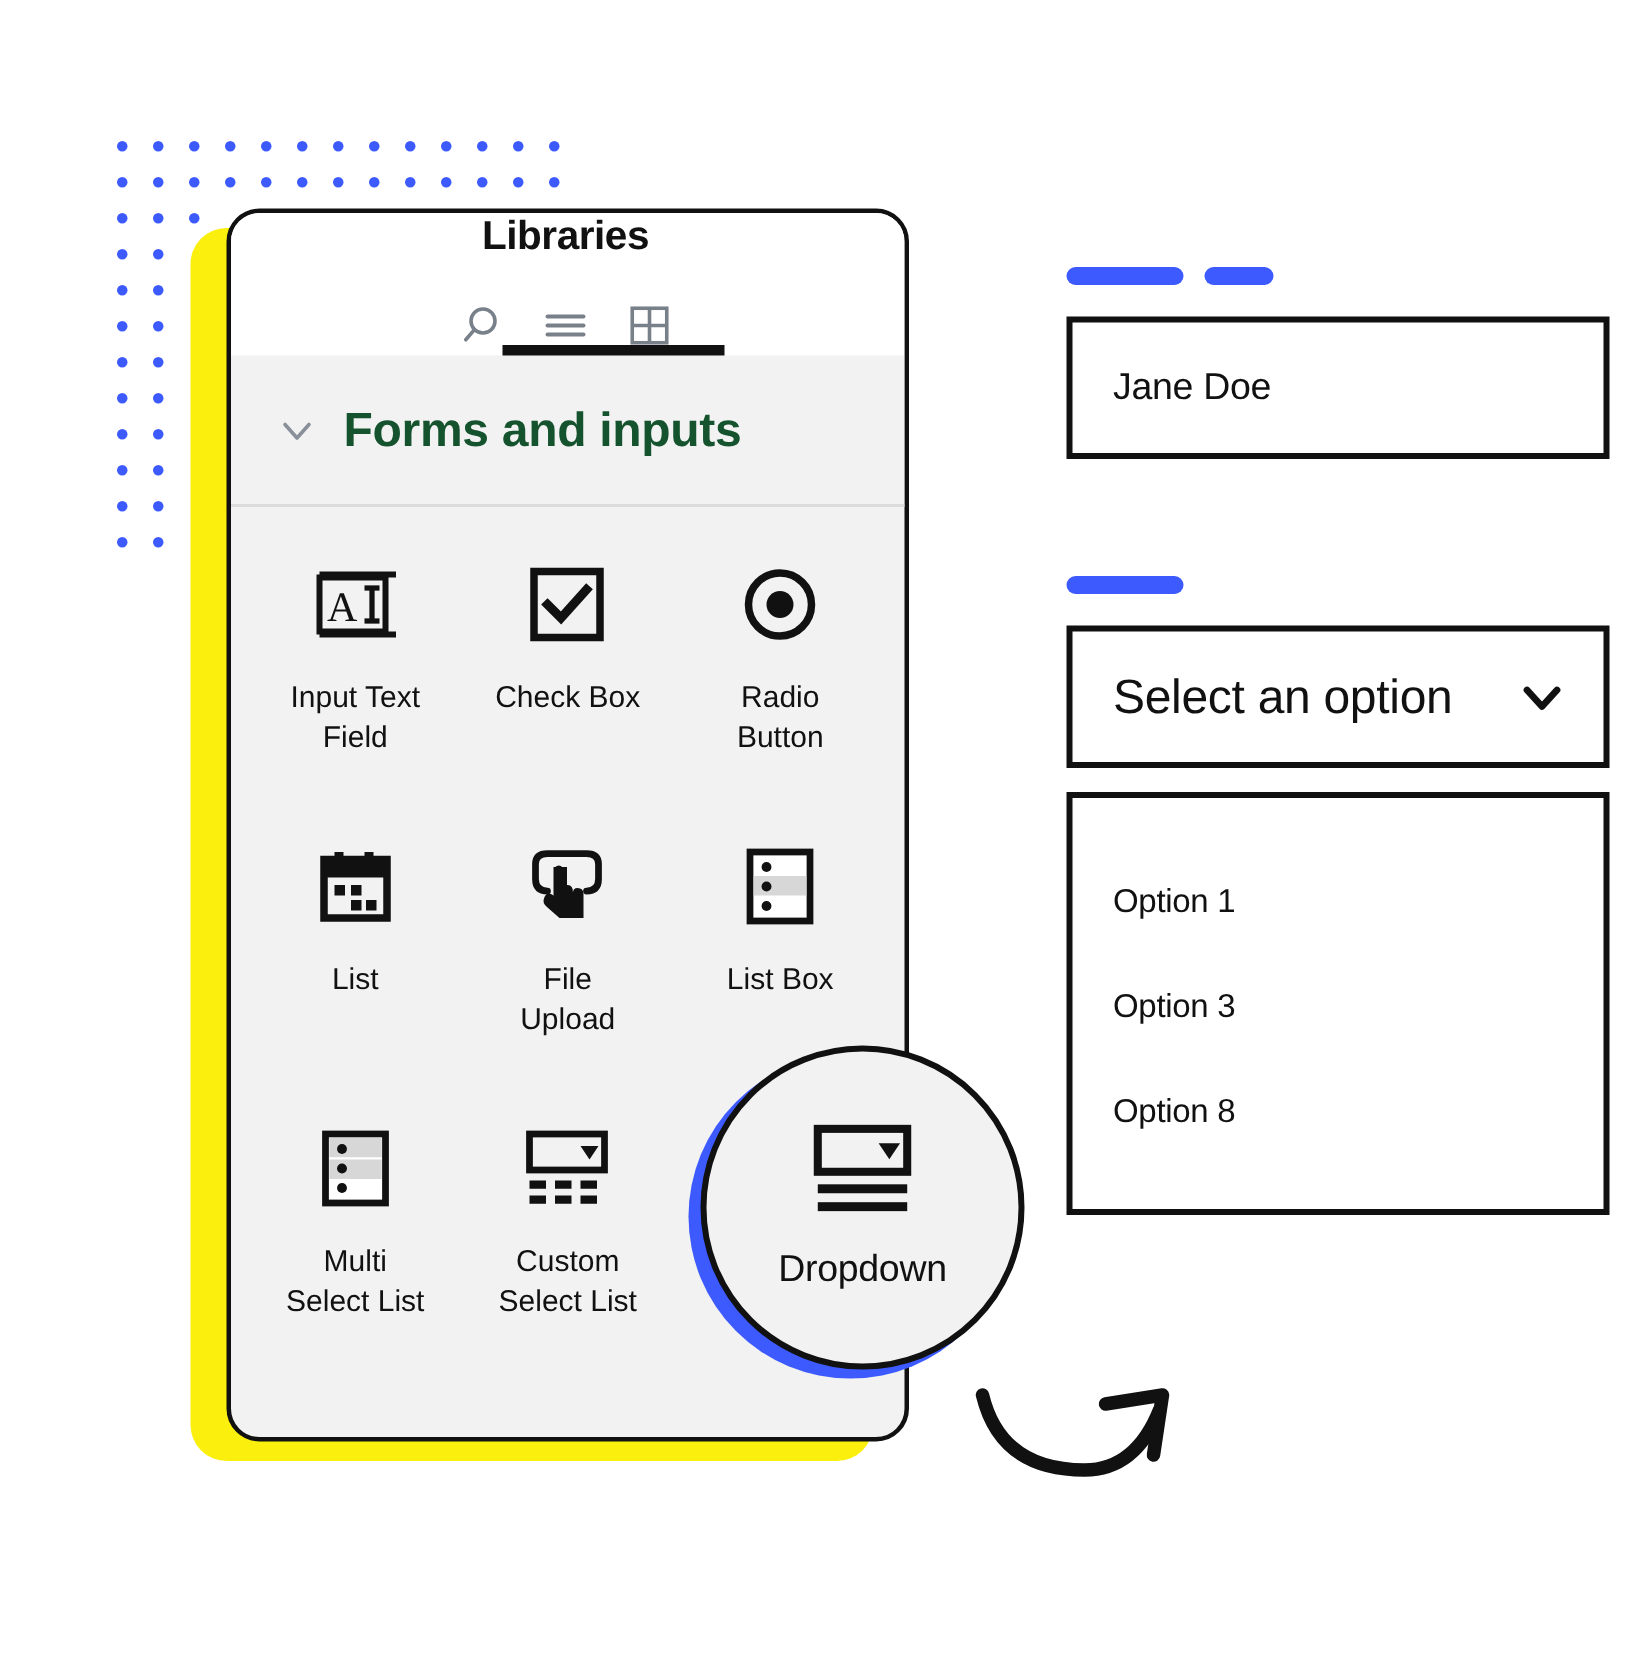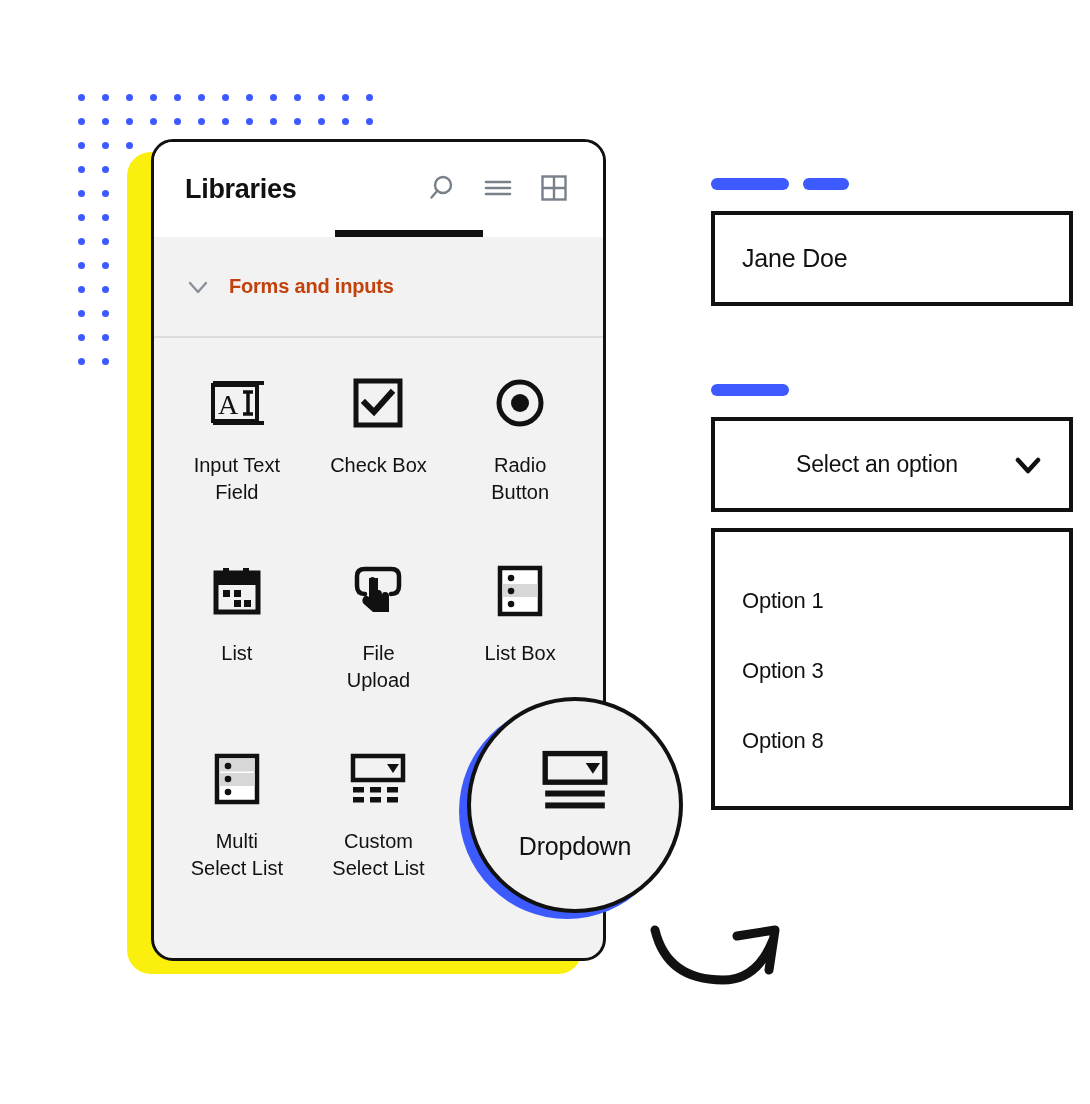--- a/index.html
+++ b/index.html
@@ -64,20 +64,21 @@
 
   
   #panel-header {
     position: relative;
     height: 95px;
     background: #ffffff;
     display: flex;
     align-items: center;
     padding: 0 34px 0 31px;
     box-sizing: border-box;
+    flex-direction: column;
   }
   #panel-title {
     font-size: 27px;
     font-weight: 700;
     letter-spacing: -0.3px;
     color: #111111;
     flex: 1;
   }
   #header-icons {
     display: flex;
@@ -111,24 +112,24 @@
     cursor: pointer;
   }
   #section-chevron {
     width: 26px;
     height: 26px;
     margin-right: 18px;
     color: #8A9099;
     flex: none;
   }
   #section-label {
-    font-size: 20px;
+    font-size: 32px;
     font-weight: 700;
     letter-spacing: -0.2px;
-    color: #c2410c;
+    color: #14532d;
   }
 
   
   #component-grid {
     display: grid;
     grid-template-columns: repeat(3, 1fr);
     padding: 34px 12px 0 12px;
     box-sizing: border-box;
   }
   .component-cell {
@@ -244,23 +245,22 @@
   #select-group { margin-top: 78px; }
   #select-control {
     height: 95px;
     display: flex;
     align-items: center;
     padding: 0 25px 0 27px;
     cursor: pointer;
   }
   #select-value {
     flex: 1;
-    font-size: 23px;
+    font-size: 32px;
     letter-spacing: -0.2px;
-    text-align: center;
   }
   #select-chevron { color: #111111; flex: none; }
 
   #options-list {
     margin-top: 16px;
     padding: 34px 0 30px 0;
   }
   .option-item {
     font-size: 22px;
     letter-spacing: -0.2px;

